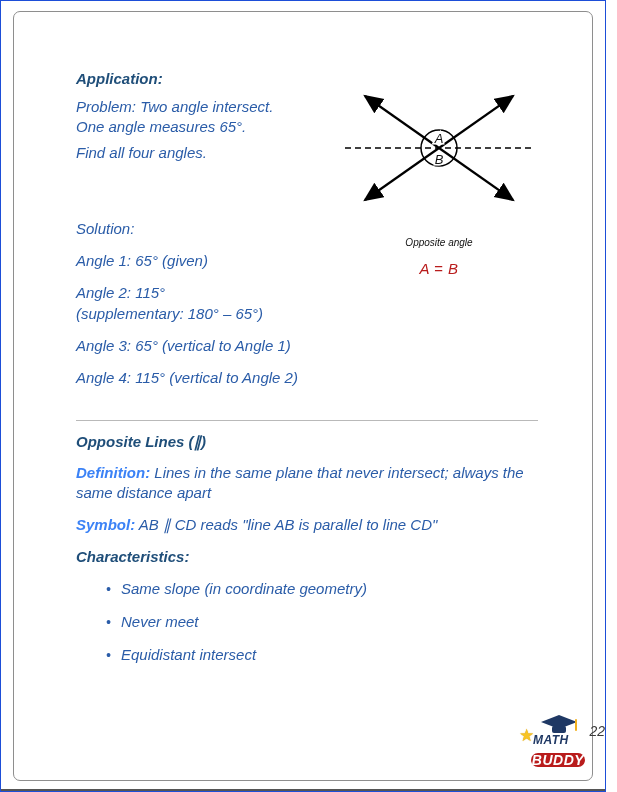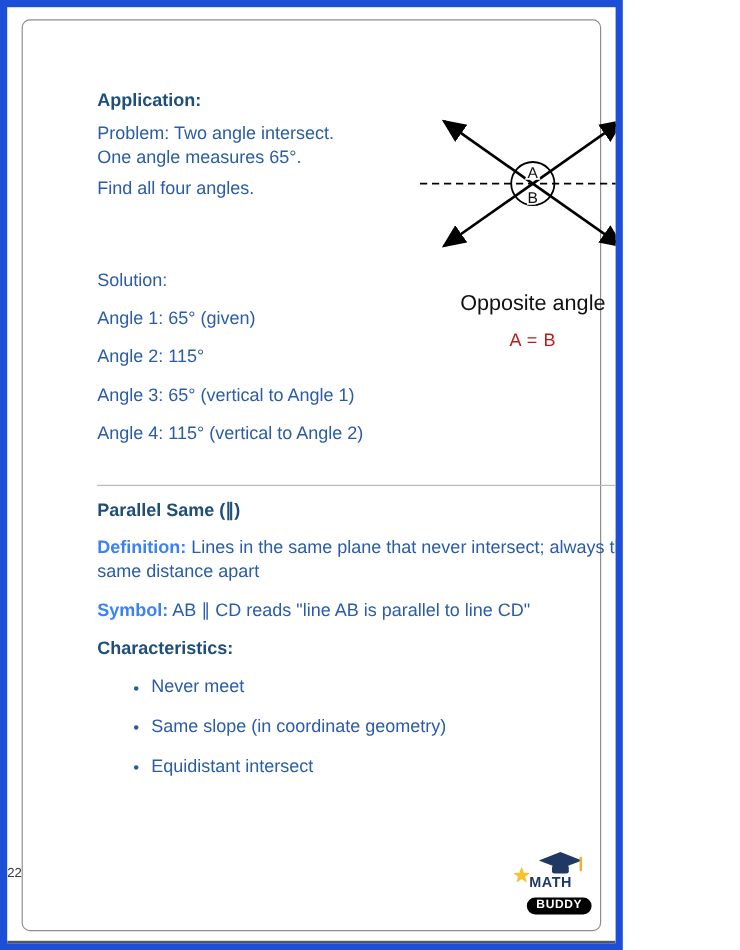--- a/index.html
+++ b/index.html
@@ -1,23 +1,24 @@
 <!DOCTYPE html>
 <html><head>
 <meta charset="utf-8">
 <style>
   html,body { margin:0; padding:0; background:#fff; }
   .page {
     position:relative;
-    width:519px; height:792px;
+    width:606px; height:792px;
     background:#ffffff;
     font-family:"Liberation Sans", sans-serif;
     overflow:hidden;
     box-sizing:border-box;
-    border:6px solid #1d4ed8;
+    border:1px solid #1d4ed8;
+    font-style:italic;
   }
   .frame {
     position:absolute;
     top:10px; left:12px; right:12px; bottom:10px;
     border:1.5px solid #8e8e8e;
     border-radius:7px;
     pointer-events:none;
   }
   .bottom-edge {
     position:absolute; left:0; right:0; bottom:0; height:2px;
@@ -52,27 +53,27 @@
     position:absolute; left:-15px; top:0;
     color:#2a5ca8; font-size:14px;
   }
 
   
   .figure {
     position:absolute; left:338px; top:78px; width:200px;
     text-align:center;
   }
   .figure svg { display:block; margin:0 auto; }
-  .fig-caption { margin-top:8px; color:#111; font-size:18px; }
+  .fig-caption { margin-top:8px; color:#111; font-size:10px; }
   .fig-equation { margin-top:12px; color:#b91c1c; font-size:15px; letter-spacing:0.5px; }
 
   
   .page-number {
     position:absolute; left:0; right:0; bottom:52px;
-    text-align:left; font-size:11px; color:#3a3a3a;
+    text-align:right; font-size:14px; color:#3a3a3a;
     font-family:"Liberation Sans", sans-serif;
   }
 
   
   .logo { position:absolute; right:20px; bottom:24px; width:66px; height:52px; }
   .logo .cap {
     position:absolute; top:0; left:22px; width:36px; height:14px;
     background:#1f3864;
     clip-path:polygon(50% 0, 100% 50%, 50% 100%, 0 50%);
   }
@@ -90,56 +91,57 @@
     text-shadow:0 0 1px #c89000;
     font-family:"DejaVu Sans", sans-serif;
   }
   .logo .logo-math {
     position:absolute; top:18px; left:14px; right:0;
     text-align:left;
     font-weight:bold; font-size:12px; color:#1f3864; letter-spacing:0.5px;
   }
   .logo .logo-buddy {
     position:absolute; bottom:0; left:12px; right:0;
-    background:#000000; color:#ffffff;
-    font-weight:bold; font-size:10px; line-height:14px;
+    background:#b91c1c; color:#ffffff;
+    font-weight:bold; font-size:14px; line-height:14px;
     text-align:center; border-radius:7px; letter-spacing:0.5px;
   }
 </style>
 </head>
 <body>
 
 <div class="page">
   <div class="frame"></div>
 
   <div class="content">
     <p class="h">Application:</p>
     <p class="mt8">Problem: Two angle intersect.</p>
     <p>One angle measures 65°.</p>
     <p class="mt6">Find all four angles.</p>
 
     <p class="mt56">Solution:</p>
     <p class="mt12">Angle 1: 65° (given)</p>
     <p class="mt12">Angle 2: 115°</p>
+    <p class="tight">(supplementary: 180° – 65°)</p>
     <p class="mt12">Angle 3: 65° (vertical to Angle 1)</p>
     <p class="mt12">Angle 4: 115° (vertical to Angle 2)</p>
 
     <hr class="divider">
 
-    <p class="h mt11">Parallel Same (∥)</p>
+    <p class="h mt11">Opposite Lines (∥)</p>
 
     <p class="mt11"><span class="lbl">Definition:</span> <span>Lines in the same plane that never intersect; always the same distance apart</span></p>
 
     <p class="mt12"><span class="lbl">Symbol:</span> <span>AB ∥ CD reads "line AB is parallel to line CD"</span></p>
 
     <p class="h mt12">Characteristics:</p>
 
     <ul class="char-list">
+      <li>Same slope (in coordinate geometry)</li>
       <li>Never meet</li>
-      <li>Same slope (in coordinate geometry)</li>
       <li>Equidistant intersect</li>
     </ul>
   </div>
 
   <div class="figure">
     <svg width="196" height="150" viewBox="0 0 196 150">
       <defs>
         <marker id="ah" markerWidth="11" markerHeight="10" refX="8" refY="4" orient="auto">
           <path d="M0,0 L9,4 L0,8 z" fill="#000"></path>
         </marker>

